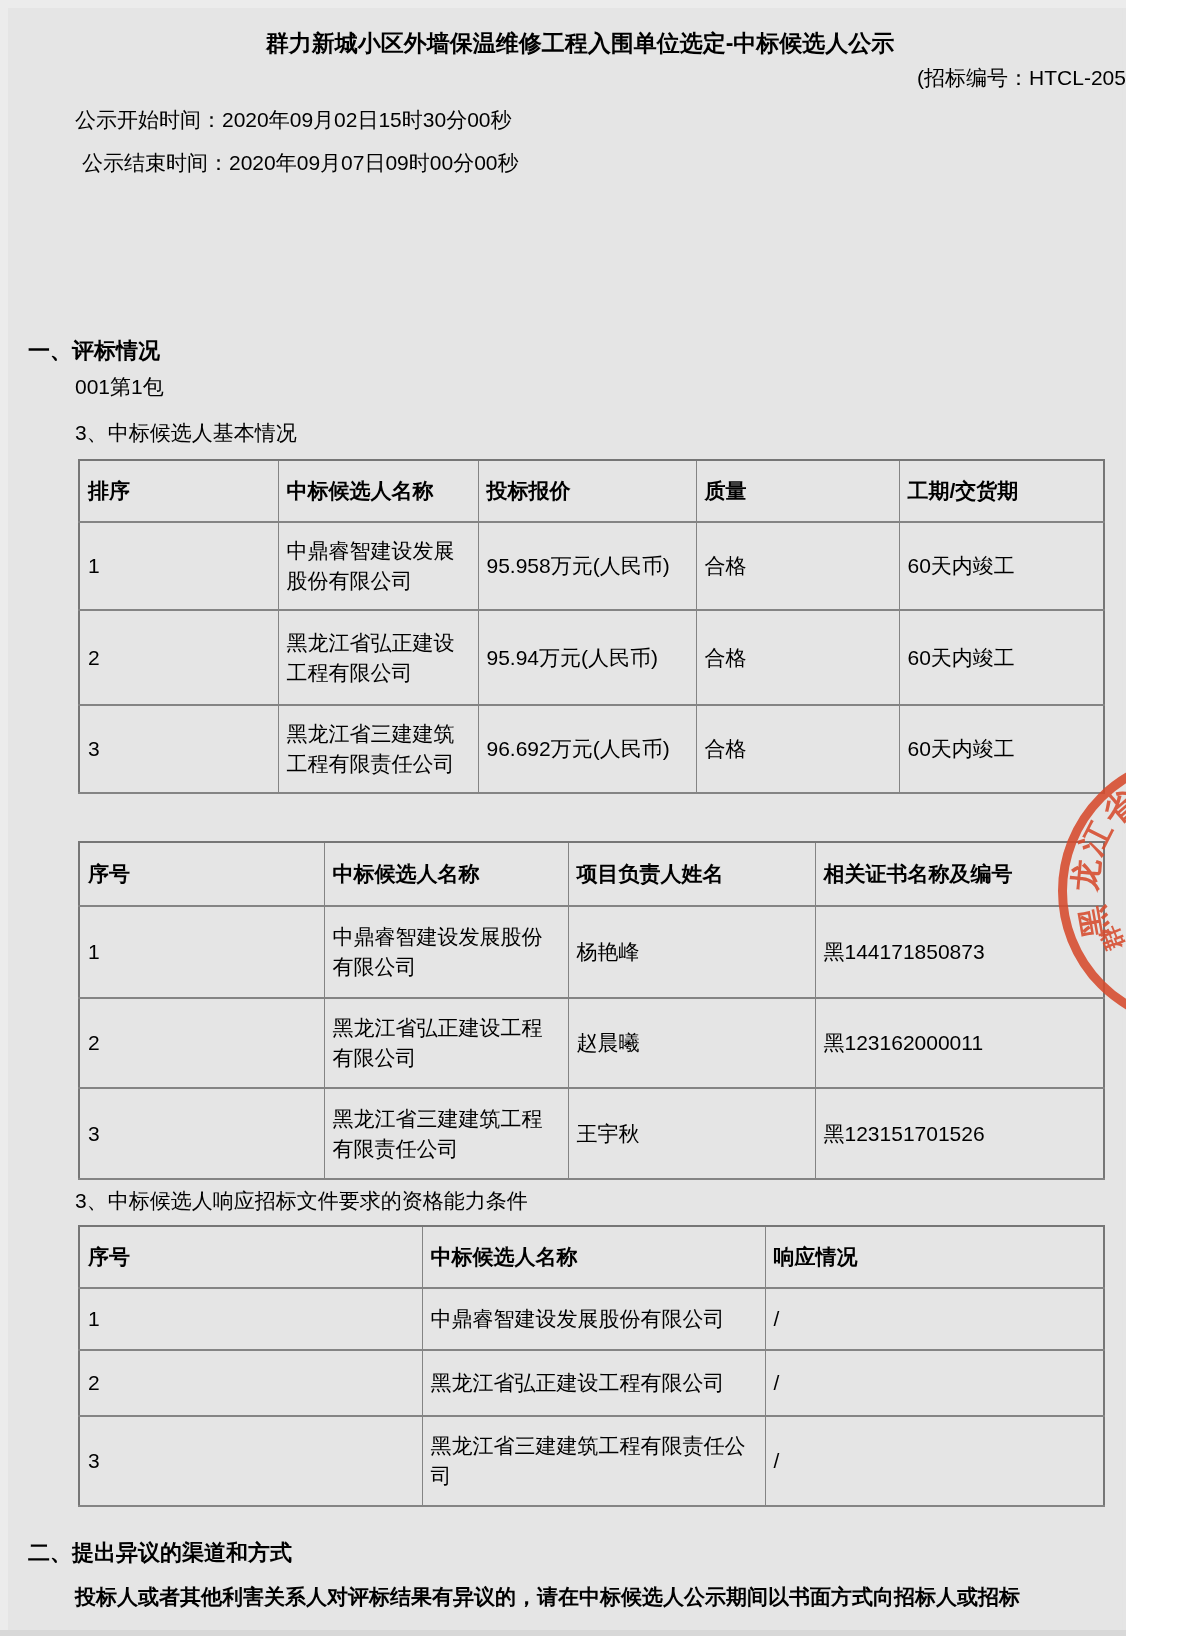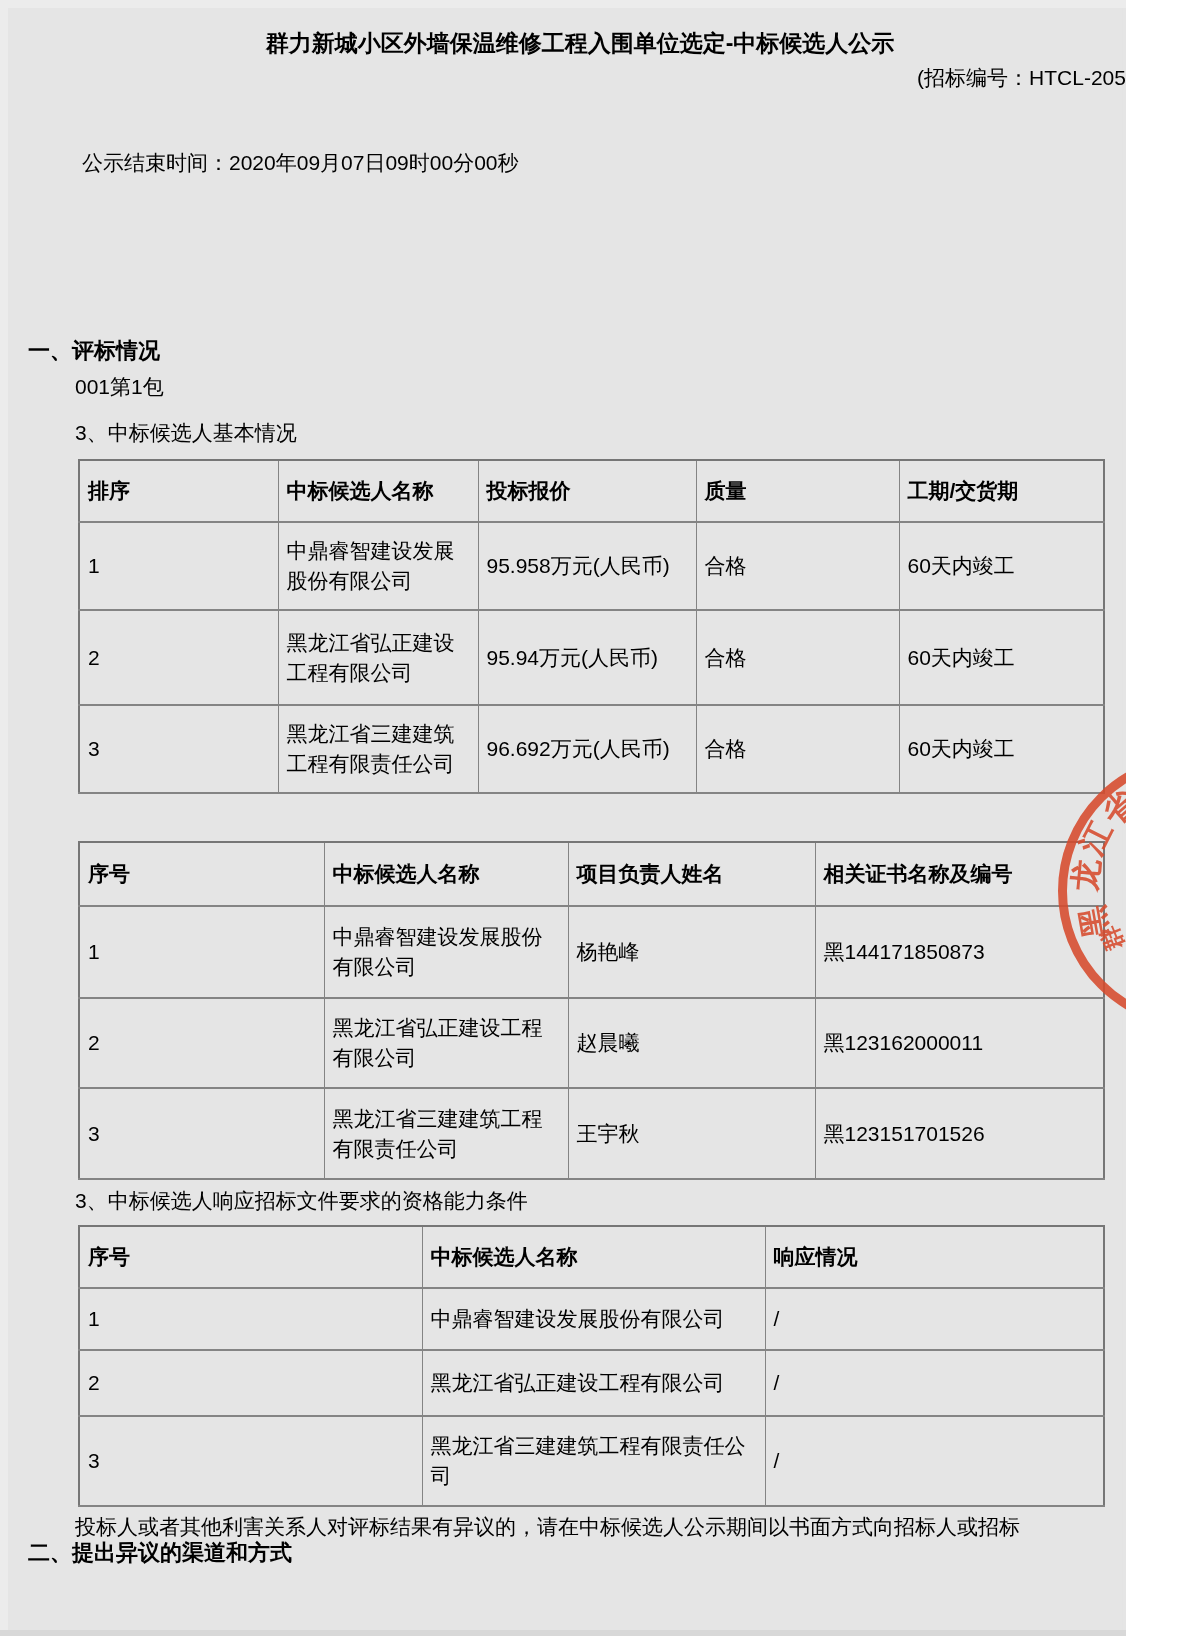--- a/index.html
+++ b/index.html
@@ -23,21 +23,21 @@
   .time-line2{position:absolute;left:82px;top:148px;line-height:30px;}
   .intro{position:absolute;left:28px;top:222px;width:975px;line-height:39px;text-indent:44px;text-align:justify;}
   .sec-heading{position:absolute;left:28px;font-size:22px;font-weight:700;line-height:30px;}
   .h1{top:336px;}
   .h2{top:1538px;}
   .pkg-label{position:absolute;left:75px;top:372px;line-height:30px;}
   .sub-title{position:absolute;left:75px;line-height:30px;}
   .sub1{top:418px;}
   .sub2{top:803px;}
   .sub3{top:1186px;}
-  .closing{position:absolute;left:28px;top:1507px;width:1110px;line-height:39px;text-indent:47px;}
+  .closing{position:absolute;left:28px;top:1577px;width:1110px;line-height:39px;text-indent:47px;font-weight:bold;}
 
   table.doc-table{
     position:absolute;left:78px;
     border-collapse:collapse;
     table-layout:fixed;
     background:transparent;
   }
   table.doc-table th, table.doc-table td{
     border:1px solid #848484;
     text-align:left;vertical-align:middle;
@@ -71,20 +71,21 @@
 </head>
 <body>
 
 <div class="page">
   <div class="band-top"></div>
   <div class="band-left"></div>
   <div class="page-edge-line"></div>
 
   <div class="doc-title">群力新城小区外墙保温维修工程入围单位选定-中标候选人公示</div>
   <div class="doc-subtitle">(招标编号：HTCL-205060)</div>
+  <div class="time-line1">公示开始时间：2020年09月02日15时30分00秒</div>
   <div class="time-line2">公示结束时间：2020年09月07日09时00分00秒</div>
 
   <div class="sec-heading h1">一、评标情况</div>
   <div class="pkg-label">001第1包</div>
   <div class="sub-title sub1">3、中标候选人基本情况</div>
 
   <table class="doc-table t1">
     <colgroup>
         <col style="width:199px">
         <col style="width:200px">

